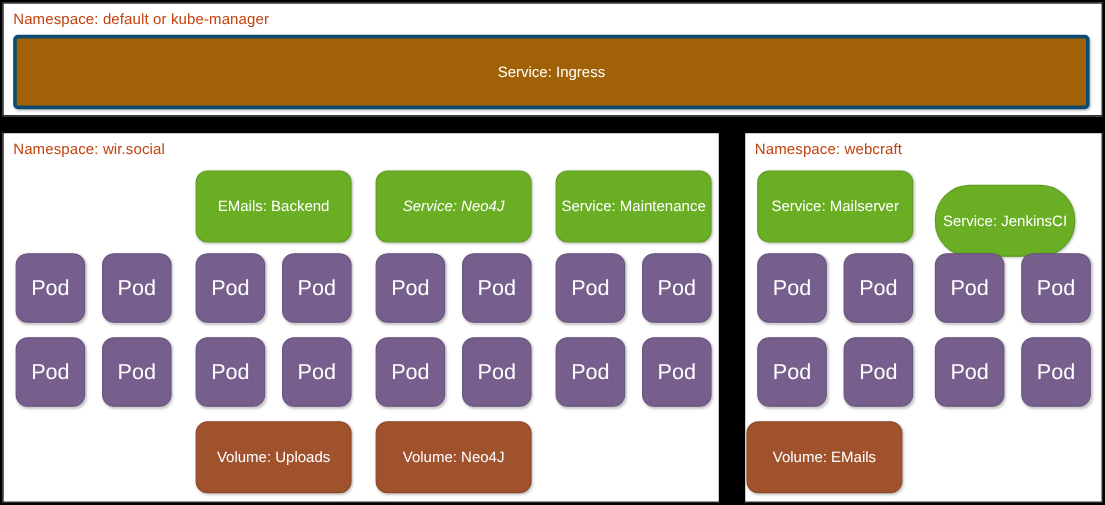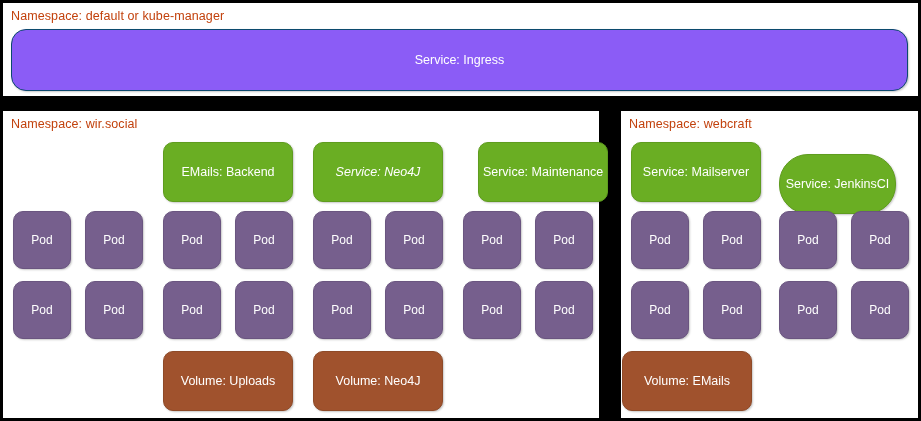--- a/index.html
+++ b/index.html
@@ -54,32 +54,32 @@
     color: #ffffff;
     font-size: 12.5px;
     line-height: 15px;
     border-radius: 10px;
     padding: 2px 4px;
     overflow: hidden;
     white-space: nowrap;
   }
 
   .node.ingress {
-    background: #8b5cf6;
-    border: 1px solid #0c4a6e;
-    border-radius: 15px;
+    background: #a16207;
+    border: 3px solid #0c4a6e;
+    border-radius: 4px;
   }
   .node.service {
     background: #6aae23;
     border: 1px solid #5f9c1f;
   }
   .node.pod {
     background: #765f8d;
     border: 1px solid #6a5580;
-    font-size: 12px;
+    font-size: 18px;
   }
   .node.volume {
     background: #a0522d;
     border: 1px solid #8e4a28;
   }
 
   
   .node.service, .node.pod, .node.volume, .node.ingress {
     box-shadow: 1px 1px 2px rgba(0,0,0,0.22);
   }
@@ -109,21 +109,21 @@
     <div class="node pod" style="left:232px; top:170px; width:58px; height:58px;">Pod</div>
     <div class="node volume" style="left:160px; top:240px; width:130px; height:60px;">Volume: Uploads</div>
 
     <div class="node service" style="left:310px; top:31px; width:130px; height:60px;font-style:italic;">Service: Neo4J</div>
     <div class="node pod" style="left:310px; top:100px; width:58px; height:58px;">Pod</div>
     <div class="node pod" style="left:382px; top:100px; width:58px; height:58px;">Pod</div>
     <div class="node pod" style="left:310px; top:170px; width:58px; height:58px;">Pod</div>
     <div class="node pod" style="left:382px; top:170px; width:58px; height:58px;">Pod</div>
     <div class="node volume" style="left:310px; top:240px; width:130px; height:60px;">Volume: Neo4J</div>
 
-    <div class="node service" style="left:460px; top:31px; width:130px; height:60px;margin-left:15px;">Service: Maintenance</div>
+    <div class="node service" style="left:460px; top:31px; width:130px; height:60px;">Service: Maintenance</div>
     <div class="node pod" style="left:460px; top:100px; width:58px; height:58px;">Pod</div>
     <div class="node pod" style="left:532px; top:100px; width:58px; height:58px;">Pod</div>
     <div class="node pod" style="left:460px; top:170px; width:58px; height:58px;">Pod</div>
     <div class="node pod" style="left:532px; top:170px; width:58px; height:58px;">Pod</div>
   </div>
 
   <div class="ns-panel" id="ns-right">
     <div class="ns-label">Namespace: webcraft</div>
 
     <div class="node service" style="left:10px; top:31px; width:130px; height:60px;">Service: Mailserver</div>

